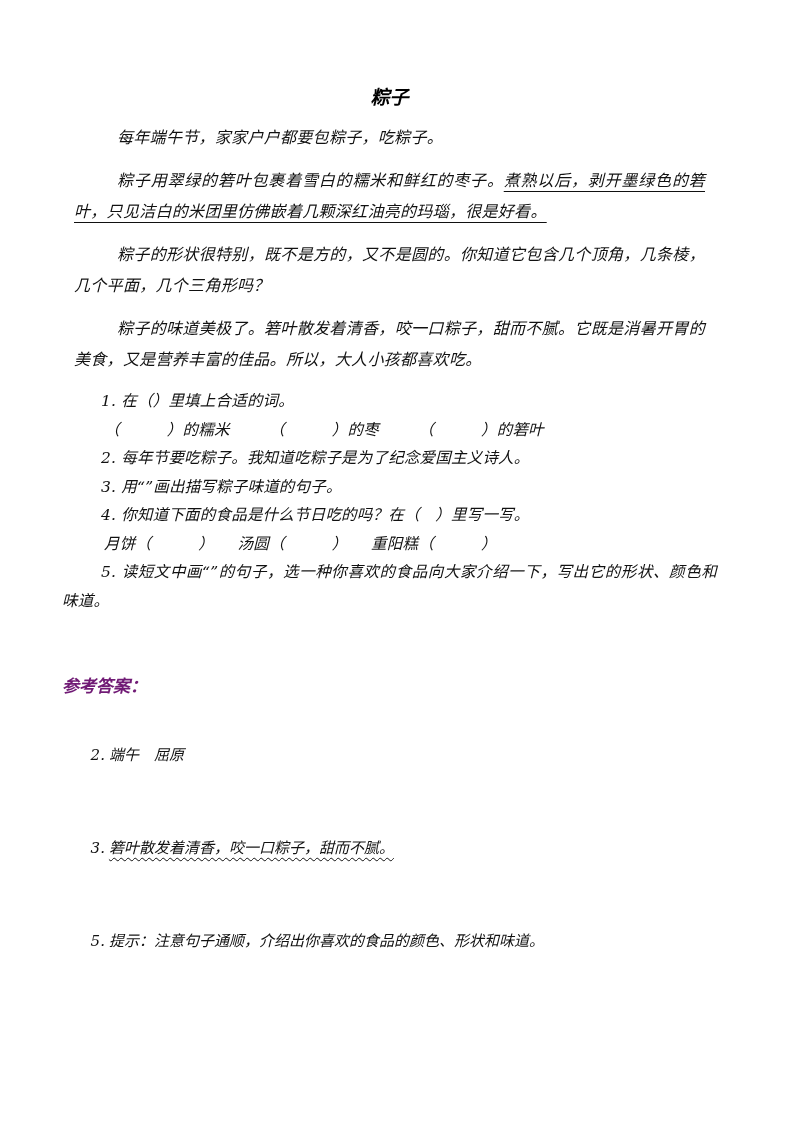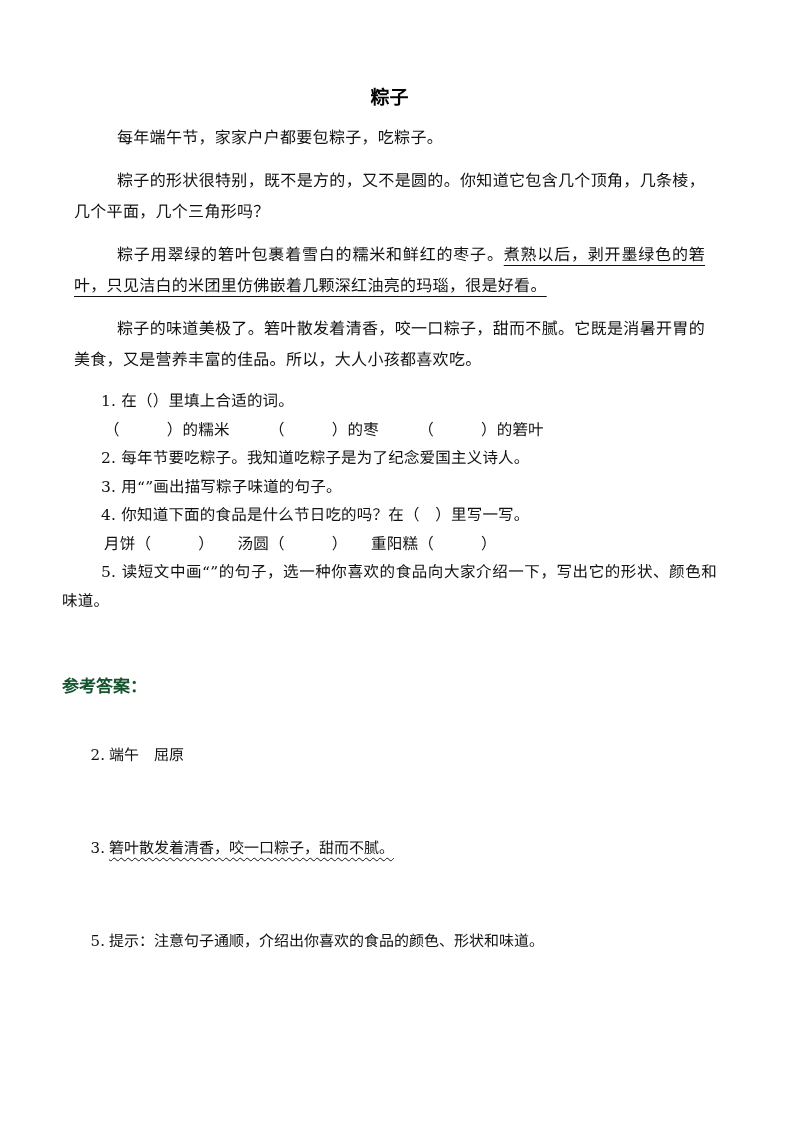--- a/index.html
+++ b/index.html
@@ -12,20 +12,21 @@
     height: 1122px;
     overflow: hidden;
     color: #111111;
     font-family: "DejaVu Serif", "Liberation Serif", serif;
   }
   .page {
     box-sizing: border-box;
     width: 793px;
     height: 1122px;
     padding: 86px 76px 0 62px;
+    font-style: italic;
   }
   
   .doc-title {
     margin: 0 0 12px 0;
     text-align: center;
     font-family: "Liberation Sans", "DejaVu Sans", sans-serif;
     font-weight: bold;
     font-size: 19px;
     line-height: 24px;
     color: #000;
@@ -60,21 +61,21 @@
     text-align: left;
   }
   
   .answers { margin-top: 60px; }
   .answers-heading {
     margin: 0 0 10px 0;
     font-family: "Liberation Sans", "DejaVu Sans", sans-serif;
     font-weight: bold;
     font-size: 17px;
     line-height: 24px;
-    color: #14532d;
+    color: #701a75;
   }
   .answers p {
     margin: 0;
     font-size: 15px;
     line-height: 31px;
     white-space: pre-wrap;
   }
   .answers .num { margin-right: 4px; }
   .u-wavy {
     text-decoration: underline wavy;
@@ -87,24 +88,24 @@
 
 <div class="page">
 
   <h1 class="doc-title">粽子</h1>
 
   <div class="passage">
     <p>
       <span>每年端午节，家家户户都要包粽子，吃粽子。</span>
     </p>
     <p>
-      <span>粽子的形状很特别，既不是方的，又不是圆的。你知道它包含几个顶角，几条棱，几个平面，几个三角形吗？</span>
+      <span>粽子用翠绿的箬叶包裹着雪白的糯米和鲜红的枣子。</span><span class="u-solid">煮熟以后，剥开墨绿色的箬叶，只见洁白的米团里仿佛嵌着几颗深红油亮的玛瑙，很是好看。</span>
     </p>
     <p>
-      <span>粽子用翠绿的箬叶包裹着雪白的糯米和鲜红的枣子。</span><span class="u-solid">煮熟以后，剥开墨绿色的箬叶，只见洁白的米团里仿佛嵌着几颗深红油亮的玛瑙，很是好看。</span>
+      <span>粽子的形状很特别，既不是方的，又不是圆的。你知道它包含几个顶角，几条棱，几个平面，几个三角形吗？</span>
     </p>
     <p>
       <span>粽子的味道美极了。箬叶散发着清香，咬一口粽子，甜而不腻。它既是消暑开胃的美食，又是营养丰富的佳品。所以，大人小孩都喜欢吃。</span>
     </p>
   </div>
 
   <div class="questions">
     <p class="q">1. 在（）里填上合适的词。</p>
     <p class="q-sub">（　　　）的糯米　　　（　　　）的枣　　　（　　　）的箬叶</p>
     <p class="q">2. 每年节要吃粽子。我知道吃粽子是为了纪念爱国主义诗人。</p>

